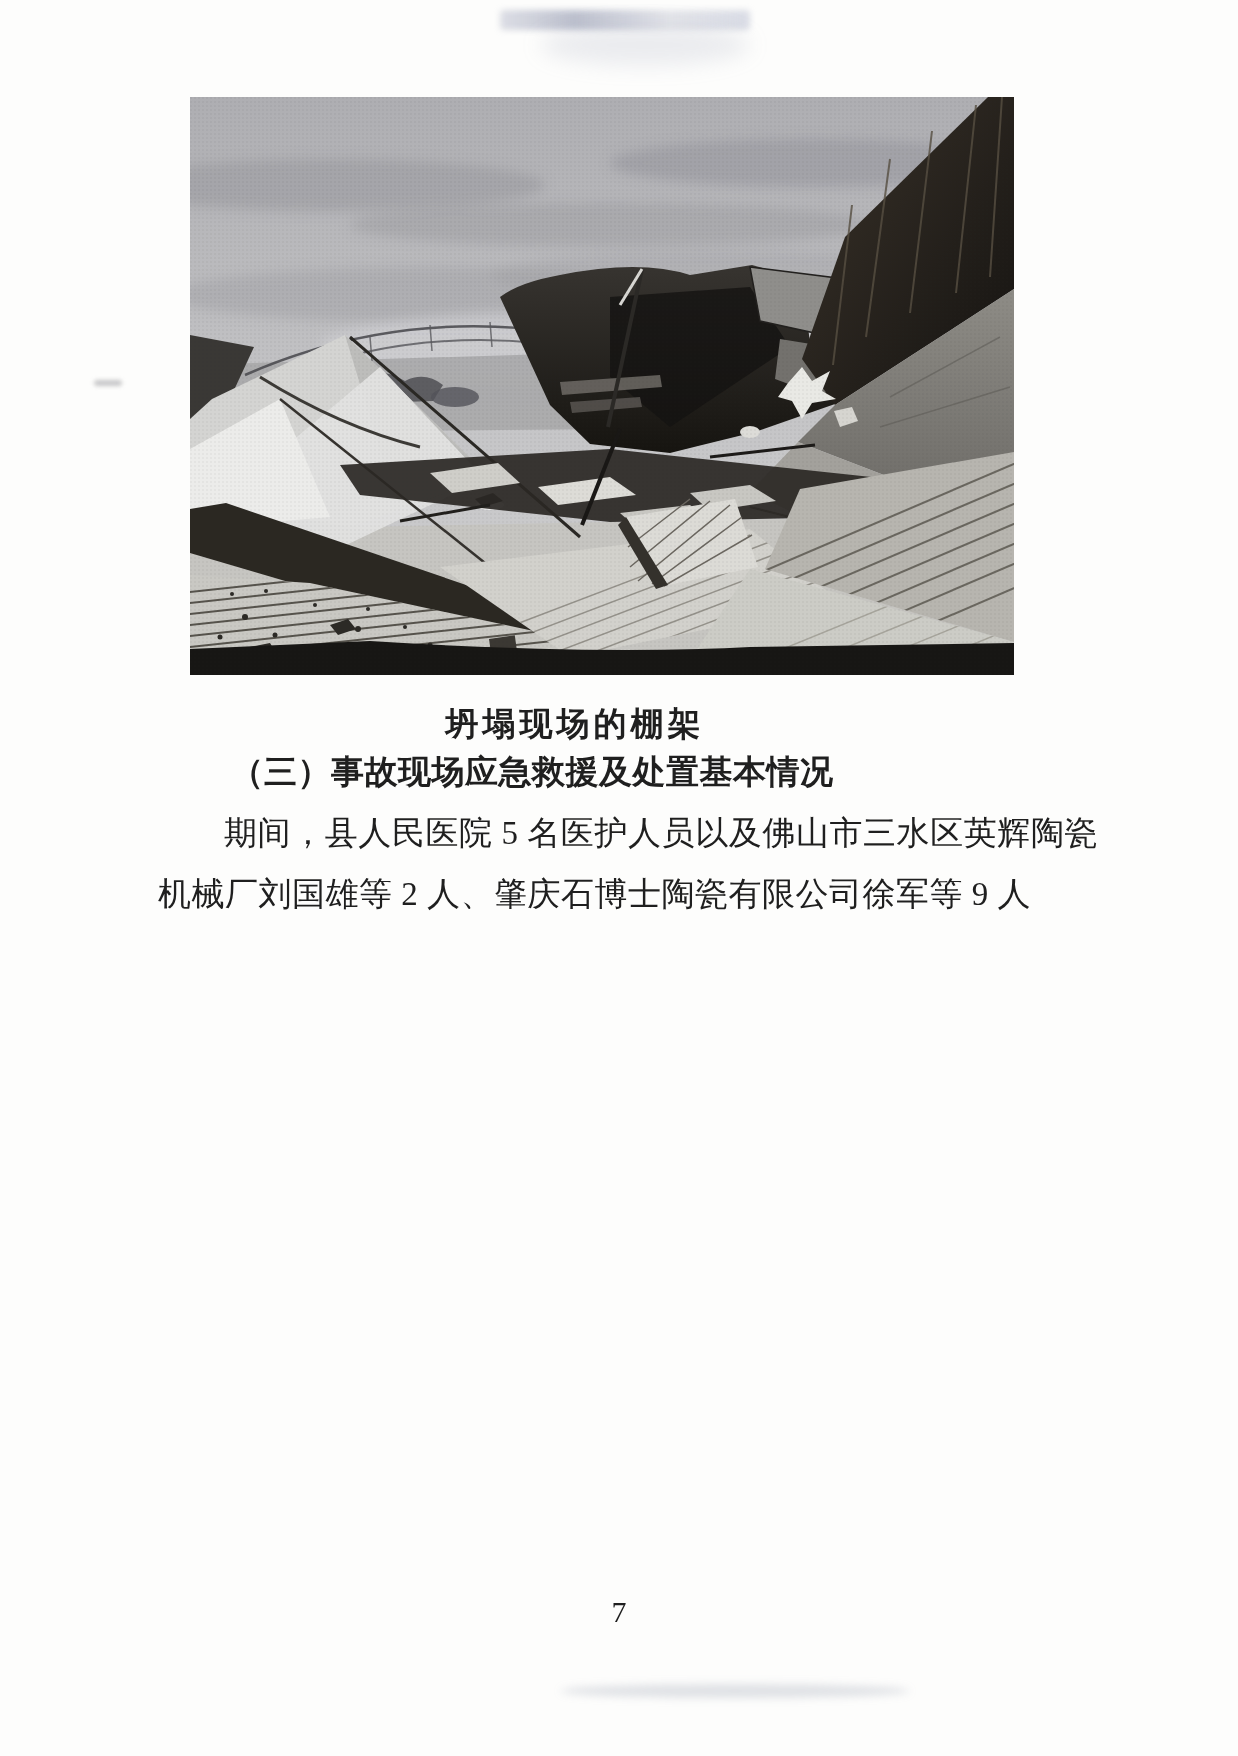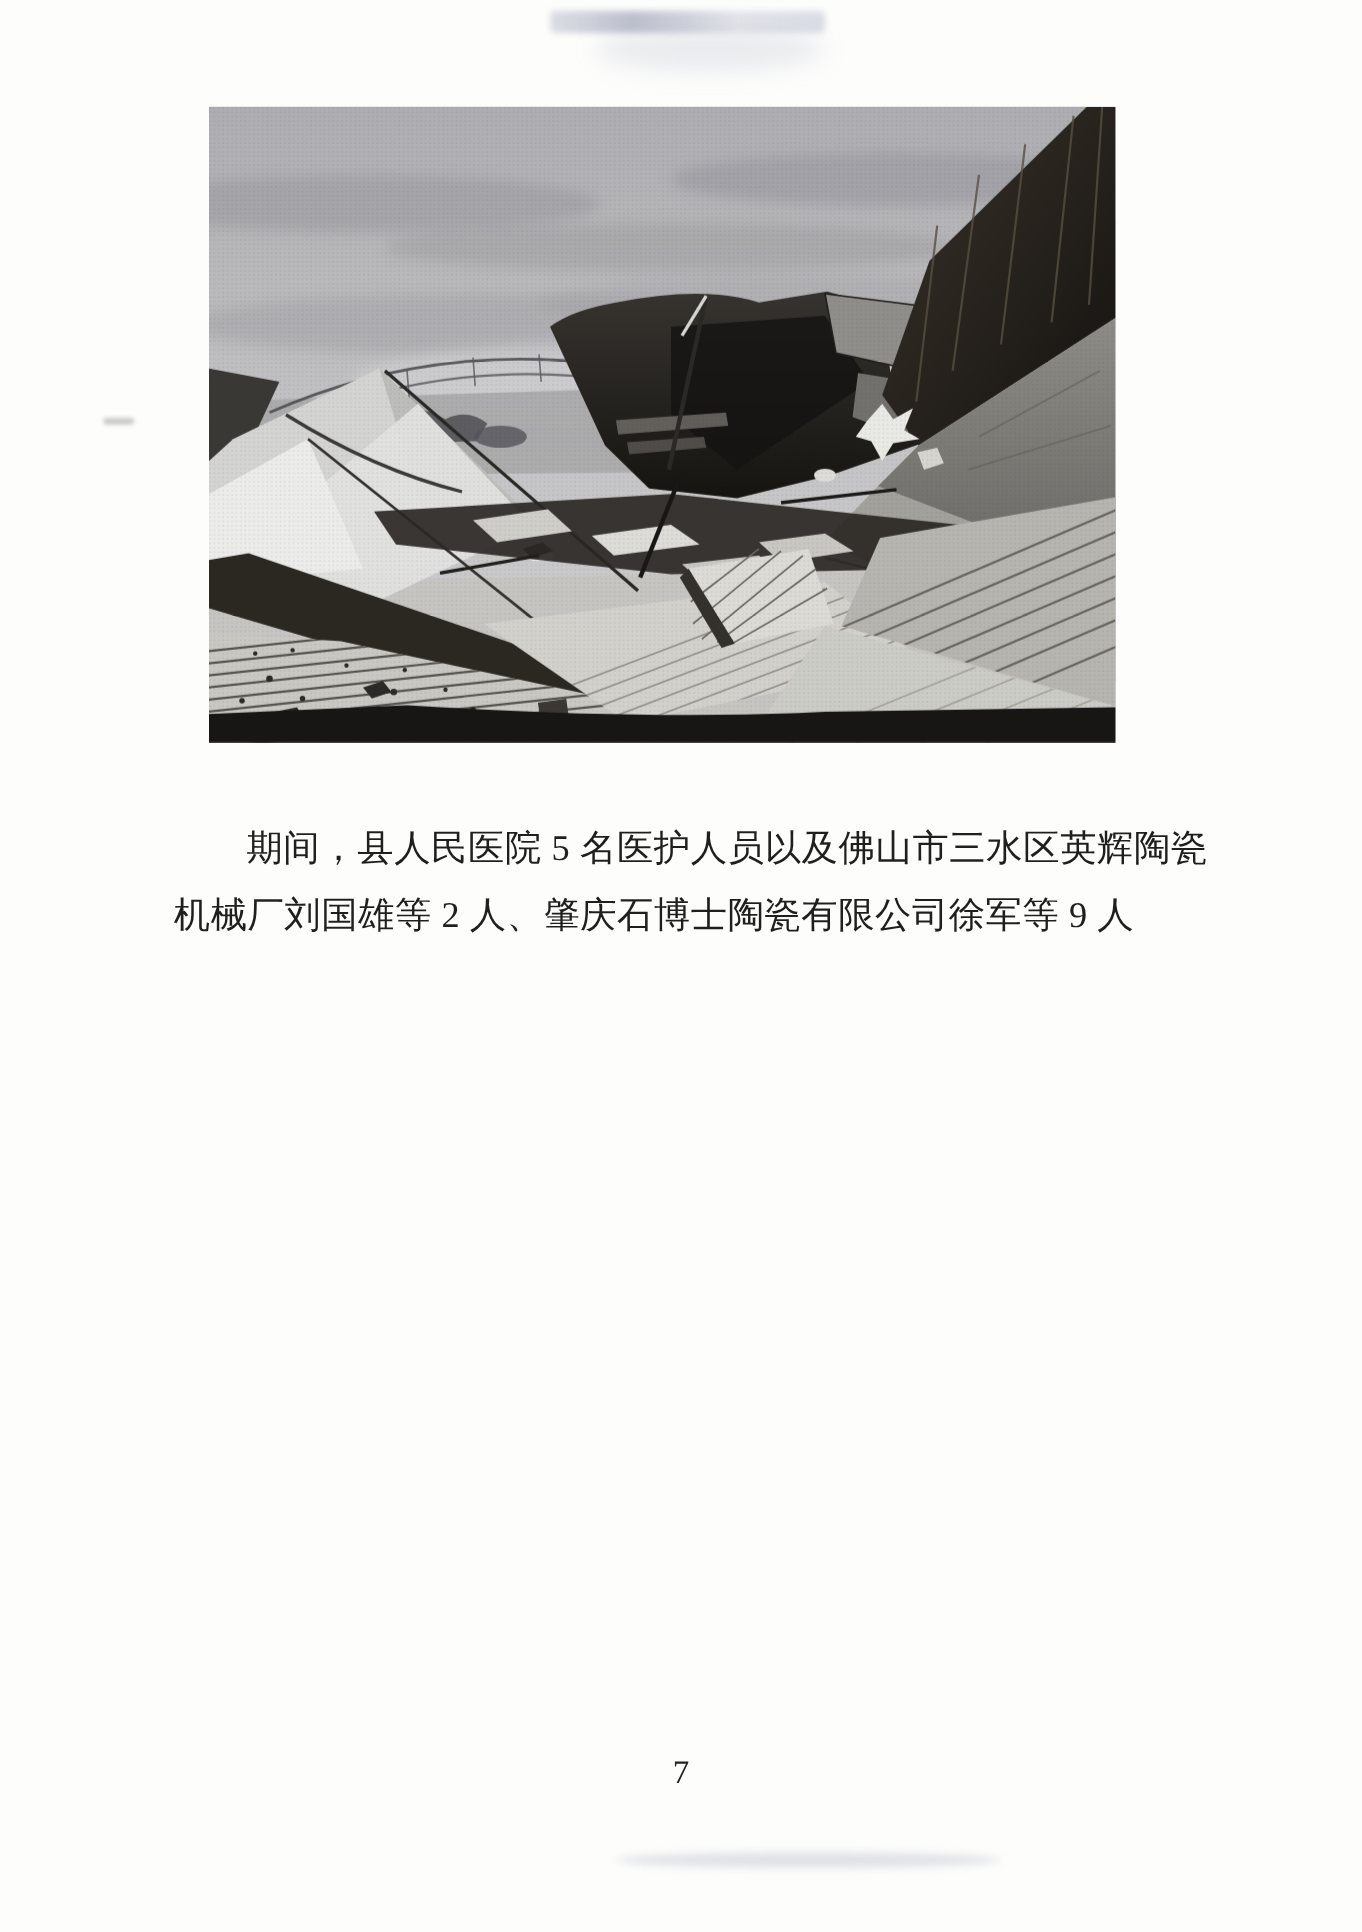--- a/index.html
+++ b/index.html
@@ -205,21 +205,23 @@
         <polygon points="60,550 80,546 86,556 66,560"></polygon>
       </g>
       <rect x="300" y="540" width="26" height="16" fill="#3b3833" transform="rotate(-8 313 548)"></rect>
 
       <path d="M0,552 L180,544 Q400,558 560,550 L824,546 L824,578 L0,578 Z" fill="#171614"></path>
 
       <rect x="0" y="0" width="824" height="578" fill="url(#ht)" opacity="0.10"></rect>
     </svg>
   </figure>
 
+  <div class="caption">坍塌现场的棚架</div>
 
   <div class="body-text">
+    <p class="heading">（三）事故现场应急救援及处置基本情况</p>
     <p class="para indent">期间，县人民医院 5 名医护人员以及佛山市三水区英辉陶瓷机械厂刘国雄等 2 人、肇庆石博士陶瓷有限公司徐军等 9 人</p>
   </div>
 
   <div class="page-number">7</div>
 
   <div class="artifact artifact-bottom"></div>
 </div>
 
 </body></html>

